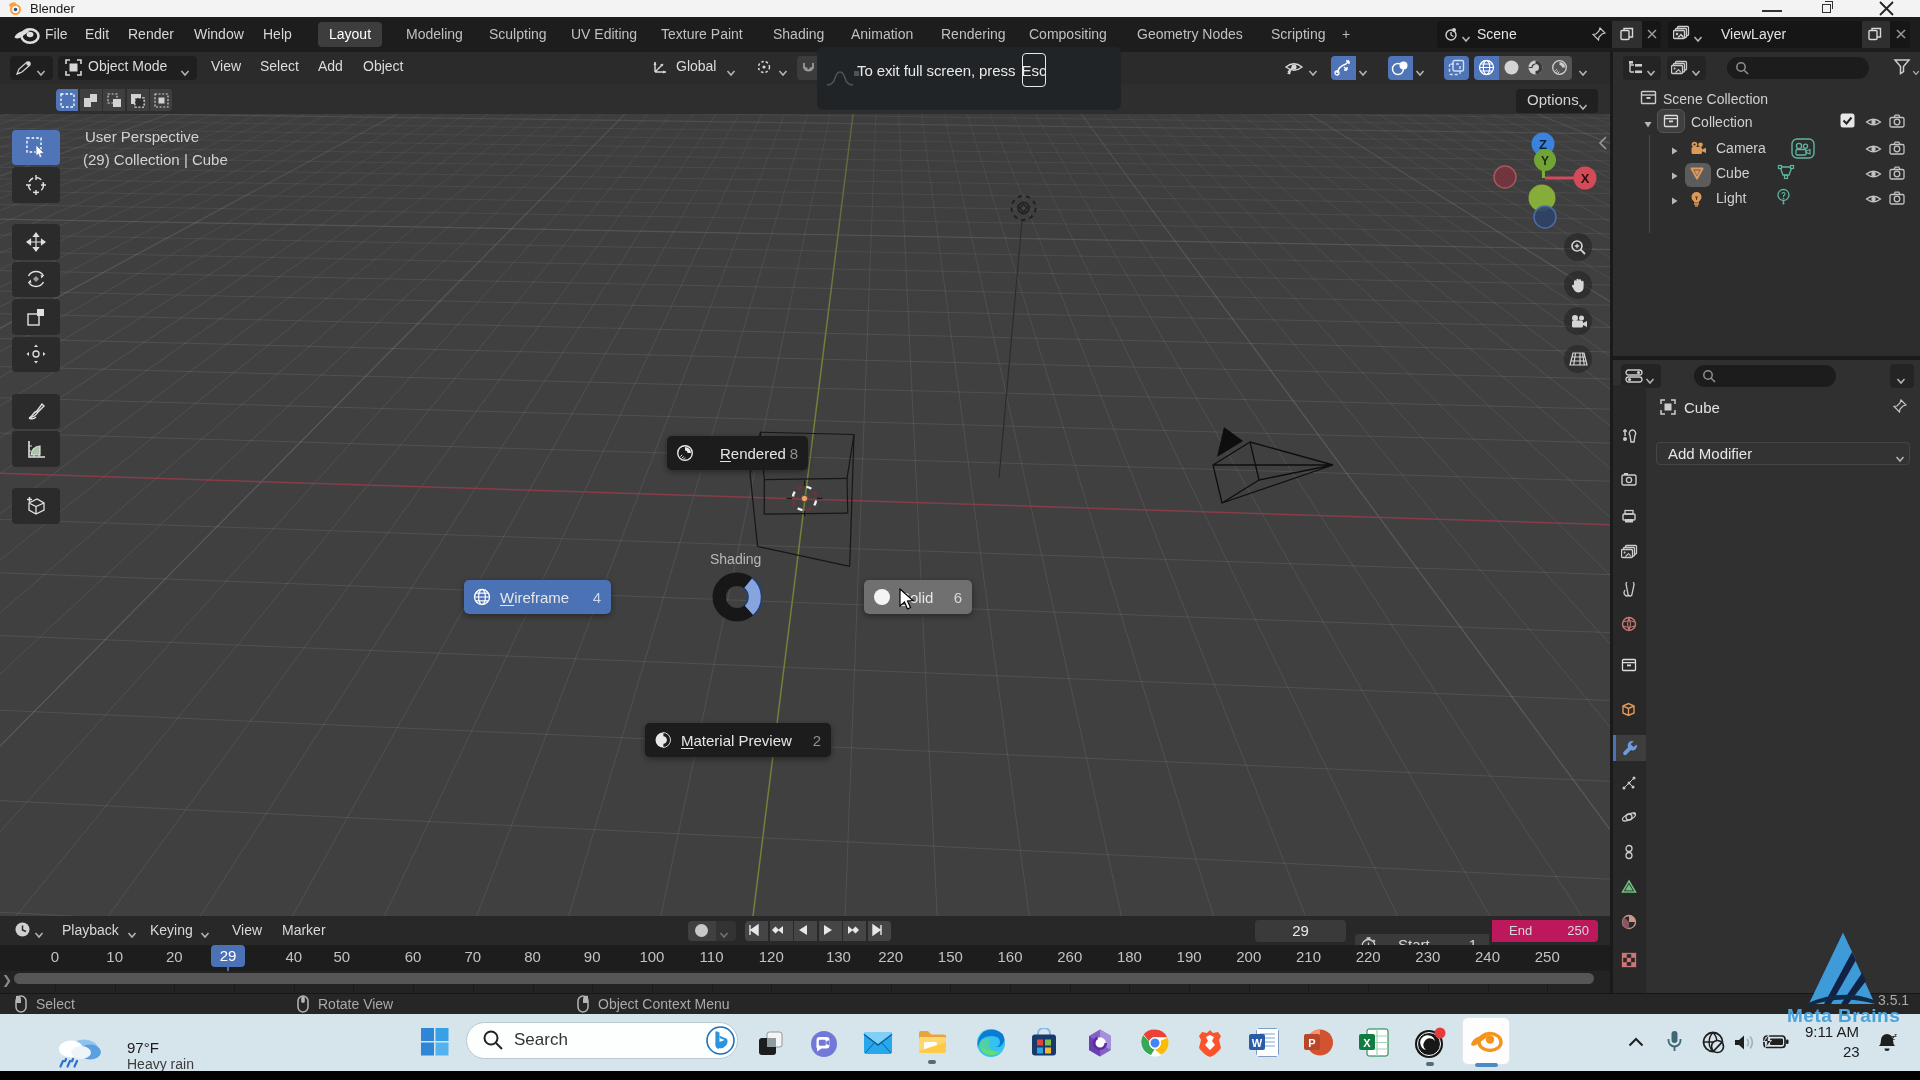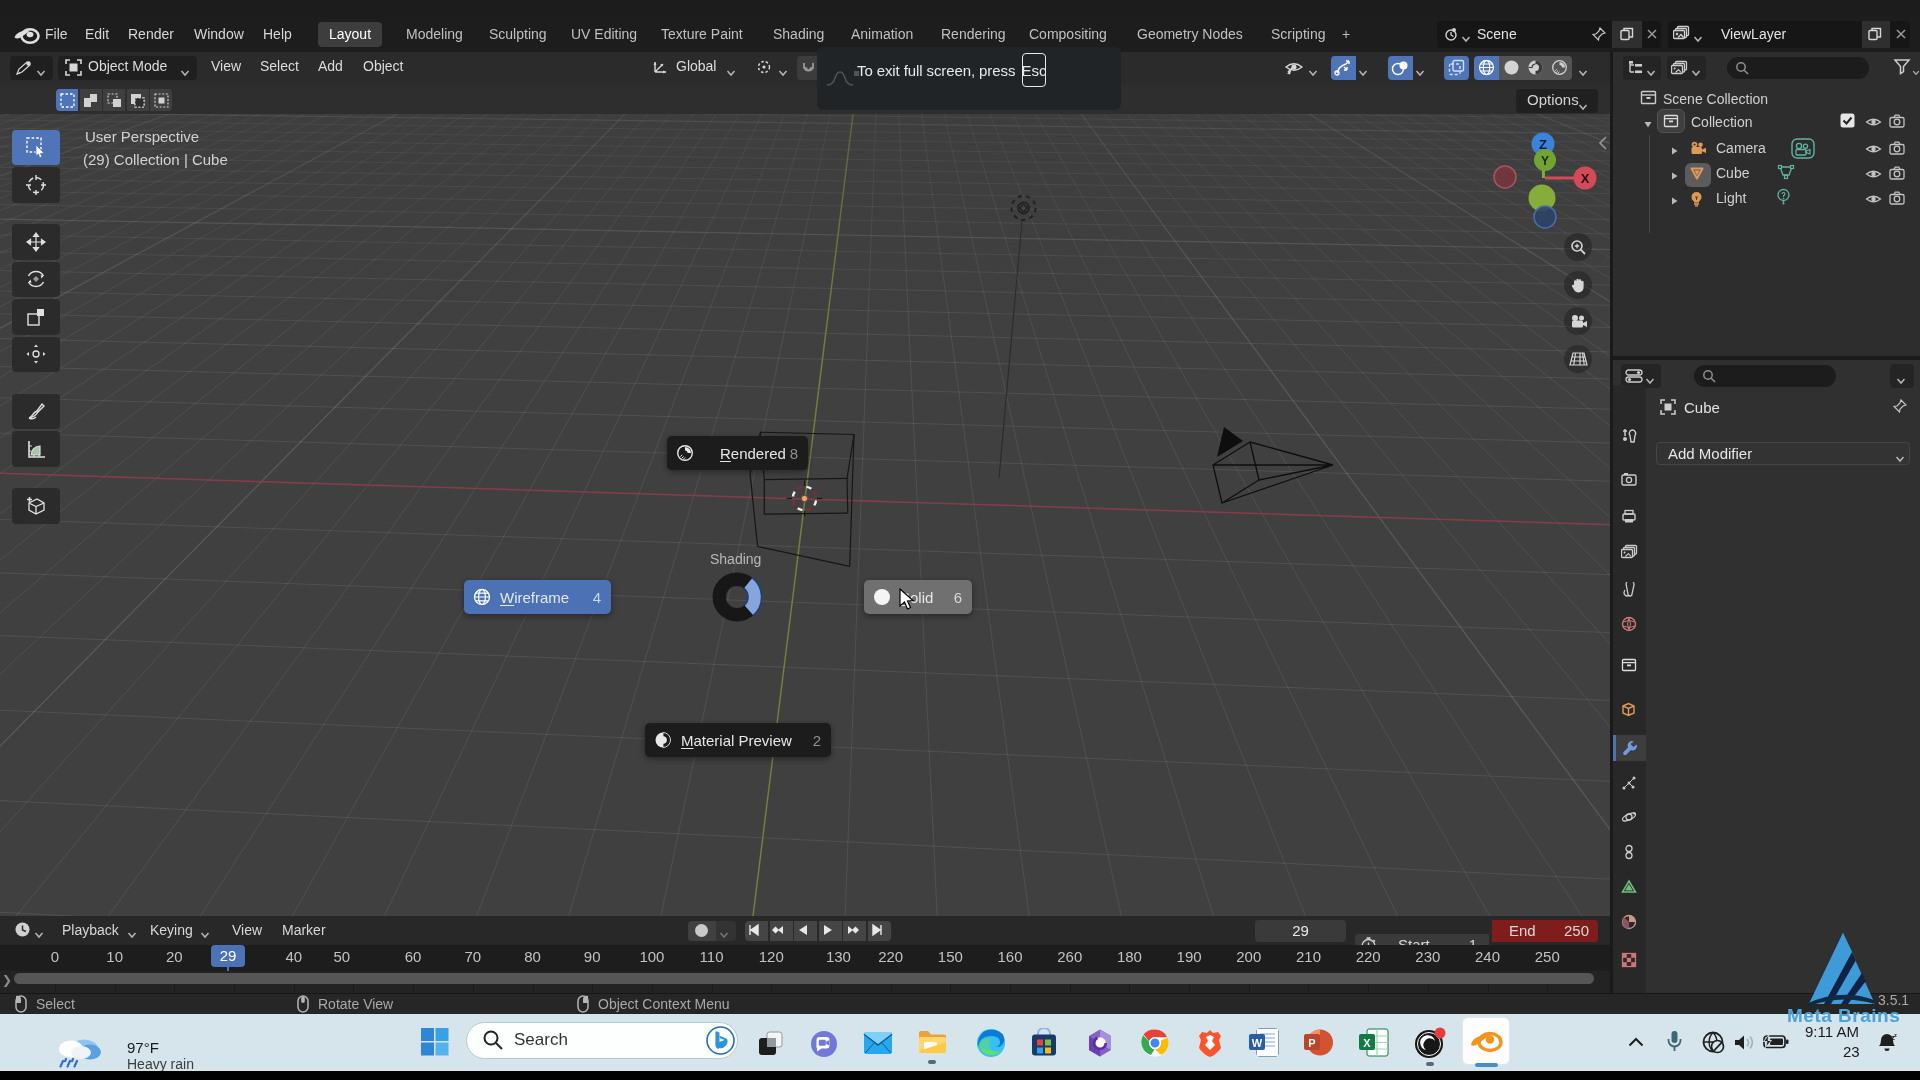--- a/index.html
+++ b/index.html
@@ -32,20 +32,35 @@
 #propdiv{left:1613px;top:356px;width:307px;height:4px;background:#1a1a1a}
 #props{left:1613px;top:360px;width:307px;height:633px;background:#303030;color:#d6d6d6;font-size:14px}
 #tabstrip{position:absolute;left:0;top:25px;width:33px;height:608px;background:#282828}
 
 #taskbar{left:0;top:1014px;width:1920px;height:57px;background:#d6e5ec}
 #blackstrip{left:0;top:1071px;width:1920px;height:9px;background:#010101}
 .ticon{position:absolute;top:1025px}
 </style></head><body>
 <div id="root">
 
+<div id="title" class="abs">
+<span class="abs" style="left:8px;top:1px"><svg width="15" height="15" viewBox="0 0 15 15">
+          <circle cx="7.5" cy="8.5" r="5.5" fill="#ff9f3e"></circle>
+          <circle cx="7.5" cy="8.5" r="3.4" fill="#fff"></circle>
+          <circle cx="7.5" cy="8.5" r="1.8" fill="#265787"></circle>
+          <ellipse cx="4.5" cy="3.6" rx="3.6" ry="2" fill="#ff9f3e" transform="rotate(-20 4.5 3.6)"></ellipse>
+        </svg></span>
+<span class="abs" style="left:30px;top:1px;font-size:13px">Blender</span>
+<span class="abs" style="left:1762px;top:0px;width:20px;border-top:2px solid #333;margin-top:10px"></span>
+<span class="abs" style="left:1822px;top:4px;width:9px;height:9px;border:1.5px solid #333;background:#f3f3f3"></span>
+<span class="abs" style="left:1825px;top:1px;width:8px;height:8px;border-top:1.5px solid #333;border-right:1.5px solid #333"></span>
+<svg class="abs" style="left:1879px;top:1px" width="15" height="15" viewBox="0 0 15 15">
+        <path d="M1,1 L14,14 M14,1 L1,14" stroke="#222" stroke-width="1.8"></path>
+      </svg>
+</div>
 <div id="menubar" class="abs">
       <span class="abs" style="left:13px;top:6px"><svg width="27" height="22" viewBox="0 0 27 22">
           <ellipse cx="17" cy="13" rx="8.5" ry="6.8" fill="none" stroke="#dedede" stroke-width="2.6"></ellipse>
 <ellipse cx="17" cy="11.5" rx="3.4" ry="2.8" fill="#dedede"></ellipse>
 <path d="M1.5,14.5 Q3,9.5 10,8 L17.5,7.2 L10.5,12.5 Q5,17 1.5,14.5 Z" fill="#dedede"></path>
         </svg></span>
       <span class="mitem" style="left:45px">File</span>
       <span class="mitem" style="left:85px">Edit</span>
       <span class="mitem" style="left:128px">Render</span>
       <span class="mitem" style="left:194px">Window</span>
@@ -598,21 +613,21 @@
       <span class="abs" style="left:867.5px;top:5px;width:24px;height:20px;background:#454545;border-radius:0 4px 4px 0;border-right:1px solid #2a2a2a"><svg width="18" height="18" viewBox="0 0 18 18">
           <path d="M13,4 L13,14 M5,4 L5,14 L12,9 Z" fill="#e8e8e8" stroke="#e8e8e8" stroke-width="1.4"></path>
         </svg></span>
 <span class="abs" style="left:1255px;top:4px;width:91px;height:22px;background:#3a3a3a;border-radius:4px;text-align:center;line-height:22px;color:#e8e8e8;font-size:15px">29</span>
 <span class="abs" style="left:1355px;top:18px;width:134px;height:22px;background:#3a3a3a;border-radius:4px 0 0 4px;line-height:22px;font-size:15px"><i style="font-style:normal;position:absolute;left:5px;top:2px"><svg width="17" height="18" viewBox="0 0 17 18">
             <circle cx="8.5" cy="10" r="6.5" fill="none" stroke="#d0d0d0" stroke-width="1.4"></circle>
             <path d="M8.5,6.5 L8.5,10 L11,11.5" stroke="#d0d0d0" stroke-width="1.3" fill="none"></path>
             <path d="M6.5,2 L10.5,2 M8.5,2 L8.5,4" stroke="#d0d0d0" stroke-width="1.4"></path>
             <path d="M13.5,4 L15,5.5" stroke="#d0d0d0" stroke-width="1.4"></path>
           </svg></i><i style="font-style:normal;margin-left:43px">Start</i><i style="font-style:normal;position:absolute;right:12px">1</i></span>
-<span class="abs" style="left:1492px;top:4px;width:106px;height:22px;background:#7f1d1d;border-radius:0 4px 4px 0;line-height:22px;font-size:15px"><i style="font-style:normal;margin-left:17px">End</i><i style="font-style:normal;position:absolute;right:9px">250</i></span>
+<span class="abs" style="left:1492px;top:4px;width:106px;height:22px;background:#be185d;border-radius:0 4px 4px 0;line-height:22px;font-size:13px"><i style="font-style:normal;margin-left:17px">End</i><i style="font-style:normal;position:absolute;right:9px">250</i></span>
 </div>
 <div id="ruler" class="abs">
       <span class="abs" style="left:35.0px;top:3px;width:40px;text-align:center">0</span>
       <span class="abs" style="left:94.69px;top:3px;width:40px;text-align:center">10</span>
       <span class="abs" style="left:154.38px;top:3px;width:40px;text-align:center">20</span>
       <span class="abs" style="left:273.76px;top:3px;width:40px;text-align:center">40</span>
       <span class="abs" style="left:333.45px;top:3px;width:40px;text-align:left">50</span>
       <span class="abs" style="left:393.14000000000004px;top:3px;width:40px;text-align:center">60</span>
       <span class="abs" style="left:452.83000000000004px;top:3px;width:40px;text-align:center">70</span>
       <span class="abs" style="left:512.52px;top:3px;width:40px;text-align:center">80</span>

